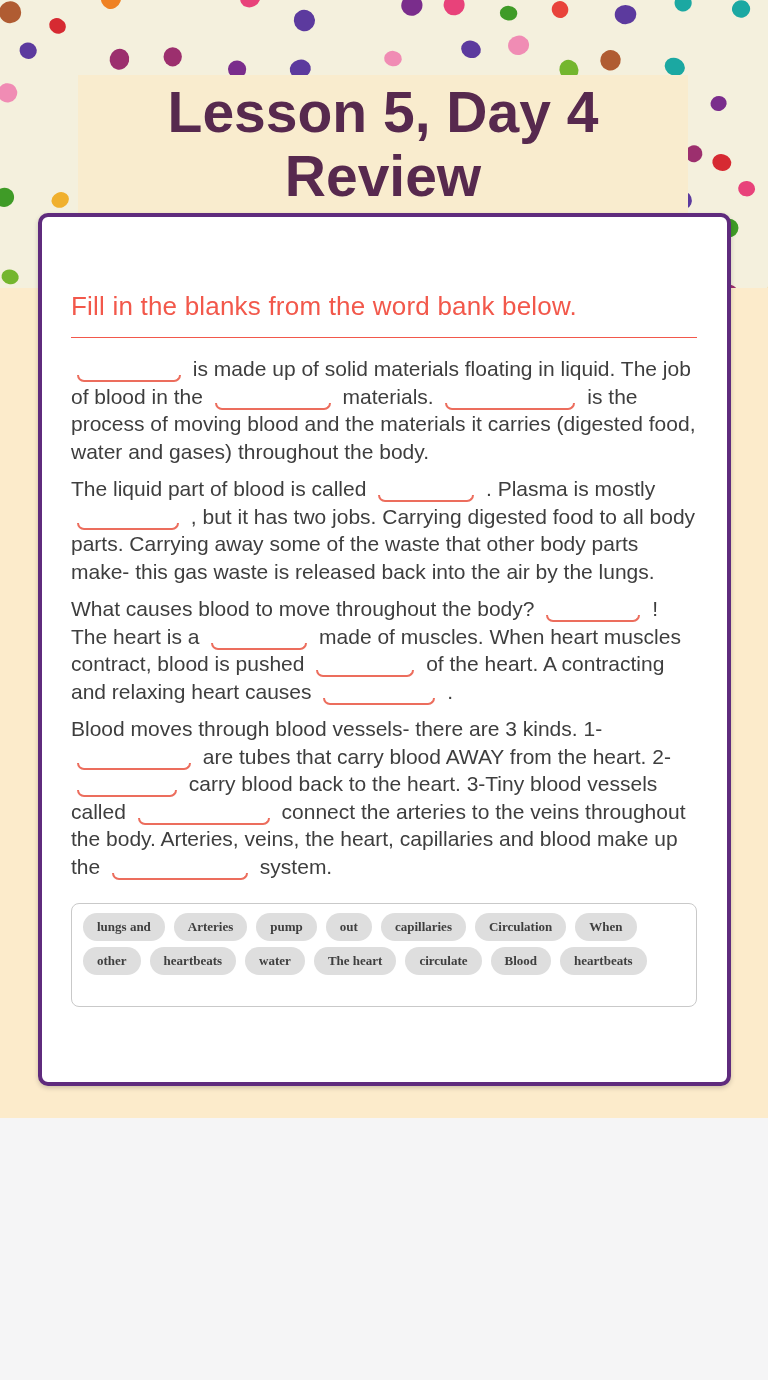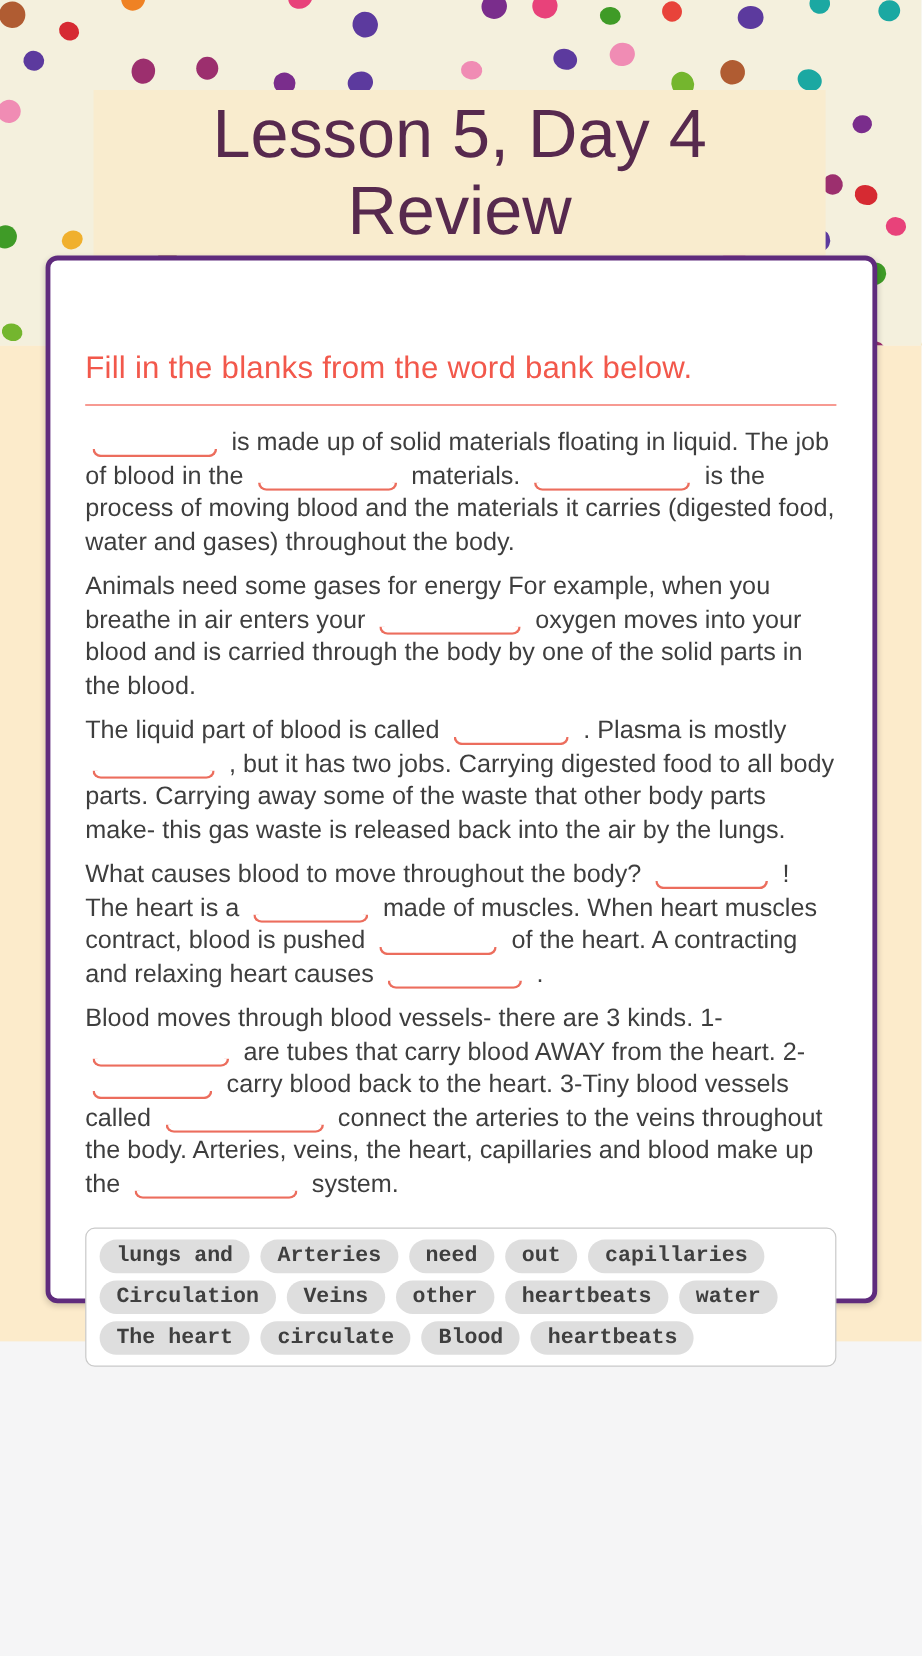--- a/index.html
+++ b/index.html
@@ -10,38 +10,38 @@
   *{margin:0;padding:0;box-sizing:border-box;}
   html,body{width:768px;font-family:"Liberation Sans",sans-serif;}
   .page{position:relative;width:768px;height:1380px;overflow:hidden;background:var(--gray);}
 
   .bg-top{position:absolute;left:0;top:0;width:768px;height:288px;background:var(--polka-base);overflow:hidden;z-index:0;}
   .bg-mid{position:absolute;left:0;top:288px;width:768px;height:830px;background:var(--peach);z-index:0;}
   .bg-bottom{position:absolute;left:0;top:1118px;width:768px;height:262px;background:var(--gray);z-index:0;}
 
   .banner{position:absolute;left:78px;top:75px;width:610px;height:138px;background:var(--banner-bg);z-index:2;
           display:flex;align-items:center;justify-content:center;text-align:center;padding:0 20px;}
-  .banner h1{font-size:57px;line-height:64px;font-weight:400;color:var(--title-color);letter-spacing:0;}
+  .banner h1{font-size:57px;line-height:64px;font-weight:700;color:var(--title-color);letter-spacing:0;}
 
   .card{position:absolute;left:38px;top:213px;width:693px;height:873px;background:#fff;z-index:3;
         border:4px solid var(--purple);border-radius:10px;box-shadow:0 2px 5px rgba(0,0,0,.18);
         padding:74px 30px 26px 29px;}
 
   .instruction{font-size:26px;font-weight:400;color:var(--coral);letter-spacing:.2px;}
   .instruction-rule{border:none;border-top:1px solid var(--coral);margin:15px 0 17px 0;}
 
   .paragraphs p{font-size:21px;line-height:27.5px;color:var(--body-text);margin:0 0 10px 0;}
   .blank{display:inline-block;height:7px;margin:0 6px;vertical-align:-6px;
          border-left:2px solid var(--blank);border-right:2px solid var(--blank);border-bottom:2px solid var(--blank);
          border-bottom-left-radius:9px;border-bottom-right-radius:9px;}
 
   .word-bank{margin-top:23px;border:1px solid var(--bank-border);border-radius:8px;background:#fff;
              padding:9px 11px;display:flex;flex-wrap:wrap;gap:6px 9px;min-height:104px;align-content:flex-start;}
-  .pill{border:none;background:var(--pill-bg);color:var(--pill-text);font-family:Liberation Mono, monospace;
-        font-size:18px;font-weight:bold;line-height:18px;padding:5px 14px;border-radius:15px;cursor:pointer;}
+  .pill{border:none;background:var(--pill-bg);color:var(--pill-text);font-family:Liberation Serif, serif;
+        font-size:13px;font-weight:bold;line-height:18px;padding:5px 14px;border-radius:15px;cursor:pointer;}
 </style>
 </head>
 <body>
 
 <div class="page">
   <div class="bg-top">
     <svg id="dots" width="768" height="290" xmlns="http://www.w3.org/2000/svg">
         <ellipse cx="10.175002813339233" cy="12.268759965896606" rx="10.961275696754456" ry="11.051288792605522" transform="rotate(2 10.175002813339233 12.268759965896606)" fill="#b05c32"></ellipse>
         <ellipse cx="57.53502941131592" cy="25.92119401693344" rx="8.628901481628418" ry="7.542861885392845" transform="rotate(30 57.53502941131592 25.92119401693344)" fill="#d62a32"></ellipse>
         <ellipse cx="111.02862000465393" cy="-1.8401951119303703" rx="10.02105276286602" ry="10.809947903158132" transform="rotate(19 111.02862000465393 -1.8401951119303703)" fill="#ef8224"></ellipse>
@@ -129,33 +129,32 @@
 
   <header class="banner">
     <h1>Lesson 5, Day 4 Review</h1>
   </header>
 
   <main class="card">
     <h2 class="instruction">Fill in the blanks from the word bank below.</h2>
     <hr class="instruction-rule">
     <div class="paragraphs">
         <p><span class="blank" style="width: 104px;"></span><span> is made up of solid materials floating in liquid. The job of blood in the </span><span class="blank" style="width: 116px;"></span><span> materials. </span><span class="blank" style="width: 130px;"></span><span> is the process of moving blood and the materials it carries (digested food, water and gases) throughout the body.</span></p>
-        <p><span>Animals need some gases for energy For example, when you breathe in air enters your </span><span class="blank" style="width: 118px;"></span><span> oxygen moves into your blood and is carried through the body by one of the solid parts in the blood.</span></p>
         <p><span>The liquid part of blood is called </span><span class="blank" style="width: 96px;"></span><span> . Plasma is mostly </span><span class="blank" style="width: 102px;"></span><span> , but it has two jobs. Carrying digested food to all body parts. Carrying away some of the waste that other body parts make- this gas waste is released back into the air by the lungs.</span></p>
         <p><span>What causes blood to move throughout the body? </span><span class="blank" style="width: 94px;"></span><span> ! The heart is a </span><span class="blank" style="width: 96px;"></span><span> made of muscles. When heart muscles contract, blood is pushed </span><span class="blank" style="width: 98px;"></span><span> of the heart. A contracting and relaxing heart causes </span><span class="blank" style="width: 112px;"></span><span> .</span></p>
         <p><span>Blood moves through blood vessels- there are 3 kinds. 1- </span><span class="blank" style="width: 114px;"></span><span> are tubes that carry blood AWAY from the heart. 2- </span><span class="blank" style="width: 100px;"></span><span> carry blood back to the heart. 3-Tiny blood vessels called </span><span class="blank" style="width: 132px;"></span><span> connect the arteries to the veins throughout the body. Arteries, veins, the heart, capillaries and blood make up the </span><span class="blank" style="width: 136px;"></span><span> system.</span></p>
       </div>
     <div class="word-bank">
         <button class="pill">lungs and</button>
         <button class="pill">Arteries</button>
-        <button class="pill">need</button>
+        <button class="pill">pump</button>
         <button class="pill">out</button>
         <button class="pill">capillaries</button>
         <button class="pill">Circulation</button>
-        <button class="pill">Veins</button>
+        <button class="pill">When</button>
         <button class="pill">other</button>
         <button class="pill">heartbeats</button>
         <button class="pill">water</button>
         <button class="pill">The heart</button>
         <button class="pill">circulate</button>
         <button class="pill">Blood</button>
         <button class="pill">heartbeats</button>
       </div>
   </main>
 </div>

